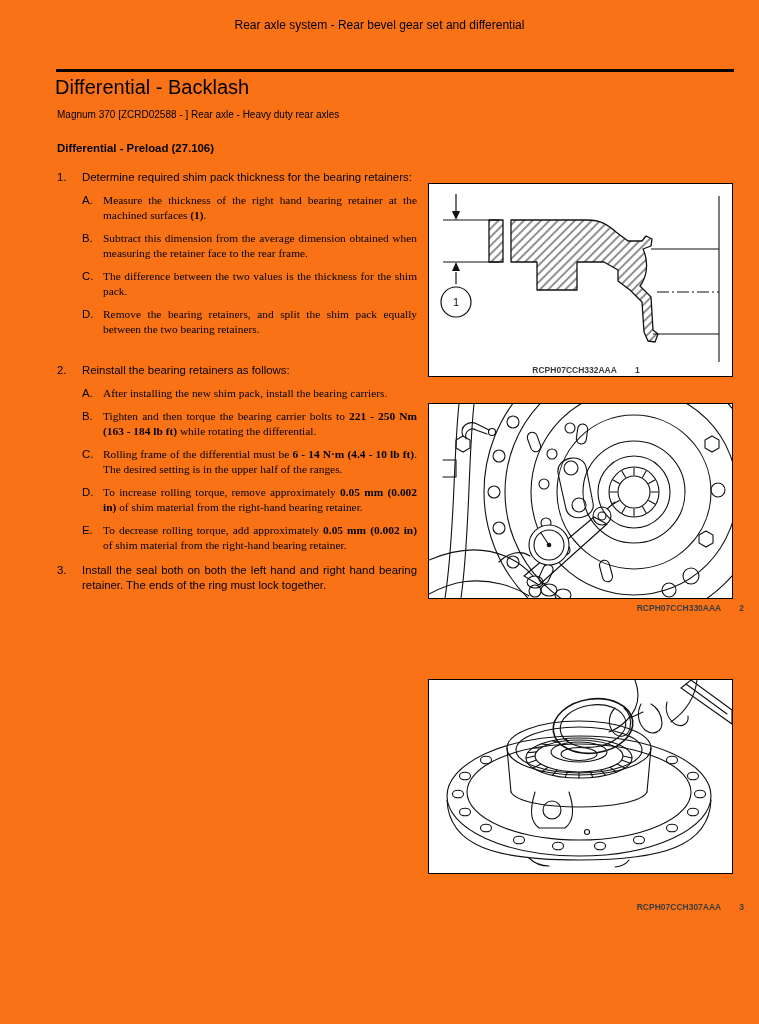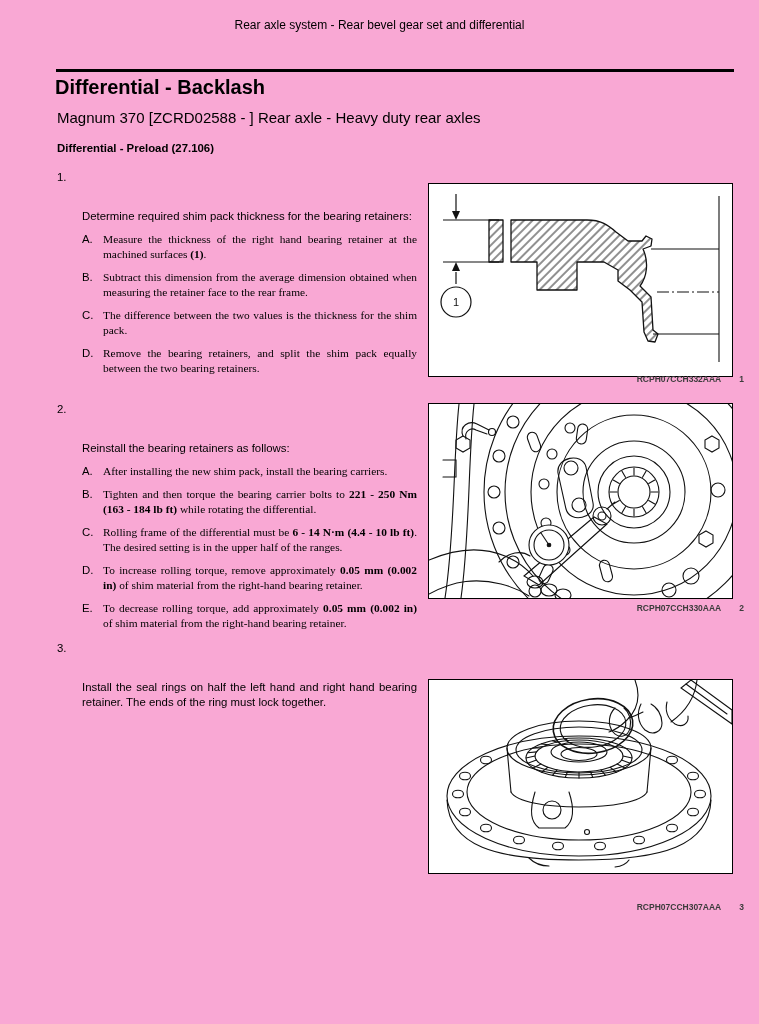--- a/index.html
+++ b/index.html
@@ -1,39 +1,39 @@
 <!DOCTYPE html>
 <html><head>
 <meta charset="utf-8">
 <style>
   html,body{margin:0;padding:0;background:#fff;}
-  .page{position:relative;width:759px;height:1024px;background:#f9a8d4;overflow:hidden;
+  .page{position:relative;width:759px;height:1024px;background:#f97316;overflow:hidden;
         font-family:"Liberation Sans",sans-serif;color:#000;}
   .running-head{position:absolute;top:18px;left:0;width:100%;text-align:center;font-size:12px;}
   .rule{position:absolute;top:69px;left:56px;width:678px;height:3px;background:#000;}
-  .title{position:absolute;top:76px;left:55px;margin:0;font-size:20px;font-weight:bold;}
-  .subtitle{position:absolute;top:109px;left:57px;font-size:15px;}
+  .title{position:absolute;top:76px;left:55px;margin:0;font-size:20px;font-weight:normal;}
+  .subtitle{position:absolute;top:109px;left:57px;font-size:10px;}
   .left-col{position:absolute;top:141px;left:57px;width:360px;font-size:11.4px;line-height:15px;}
   .prior{font-weight:bold;margin-bottom:14px;}
   .step{display:flex;}
   .steps .step:nth-child(2){margin-top:26px;}
   .steps .step:nth-child(3){margin-top:10px;}
   .num{flex:0 0 25px;}
-  .body{flex:1;margin-top:39px;}
+  .body{flex:1;}
   .stext{text-align:justify;}
   .substep{display:flex;margin-top:8px;}
   .letter{flex:0 0 21px;}
   .sstext{flex:1;text-align:justify;font-family:Liberation Serif, serif;}
   .figbox{position:absolute;left:428px;width:303px;border:1px solid #000;background:#fff;}
   #fig1{top:183px;height:192px;}
   #fig2{top:403px;height:194px;}
   #fig3{top:679px;height:193px;}
   .figcap{position:absolute;left:428px;width:316px;text-align:right;
           font-size:8.5px;font-weight:bold;color:#3c3c3c;}
-  #cap1{top:374px;} #cap2{top:603px;} #cap3{top:902px;}
+  #cap1{top:365px;text-align:center;} #cap2{top:603px;} #cap3{top:902px;}
   .fignum{display:inline-block;margin-left:18px;}
   .figbox svg{display:block;width:100%;height:100%;}
 </style>
 </head>
 <body>
 
 <div class="page">
 
   <div class="running-head">Rear axle system - Rear bevel gear set and differential</div>
   <div class="rule"></div>
@@ -93,21 +93,21 @@
           <div class="substep">
             <div class="letter">E.</div>
             <div class="sstext"><span>To decrease rolling torque, add approximately </span><b>0.05 mm</b><span> </span><b>(0.002 in)</b><span> of shim material from the right-hand bearing retainer.</span></div>
           </div>
         </div>
       </div>
 
       <div class="step">
         <div class="num">3.</div>
         <div class="body">
-          <div class="stext"><span>Install the seal rings on half the left hand and right hand bearing retainer. The ends of the ring must lock together.</span></div>
+          <div class="stext"><span>Install the seal both on both the left hand and right hand bearing retainer. The ends of the ring must lock together.</span></div>
         </div>
       </div>
 
     </div>
   </div>
 
   <div class="figbox" id="fig1">
     <svg viewBox="0 0 303 192">
       <defs>
         <pattern id="h1" patternUnits="userSpaceOnUse" width="6" height="6" patternTransform="rotate(45)">

